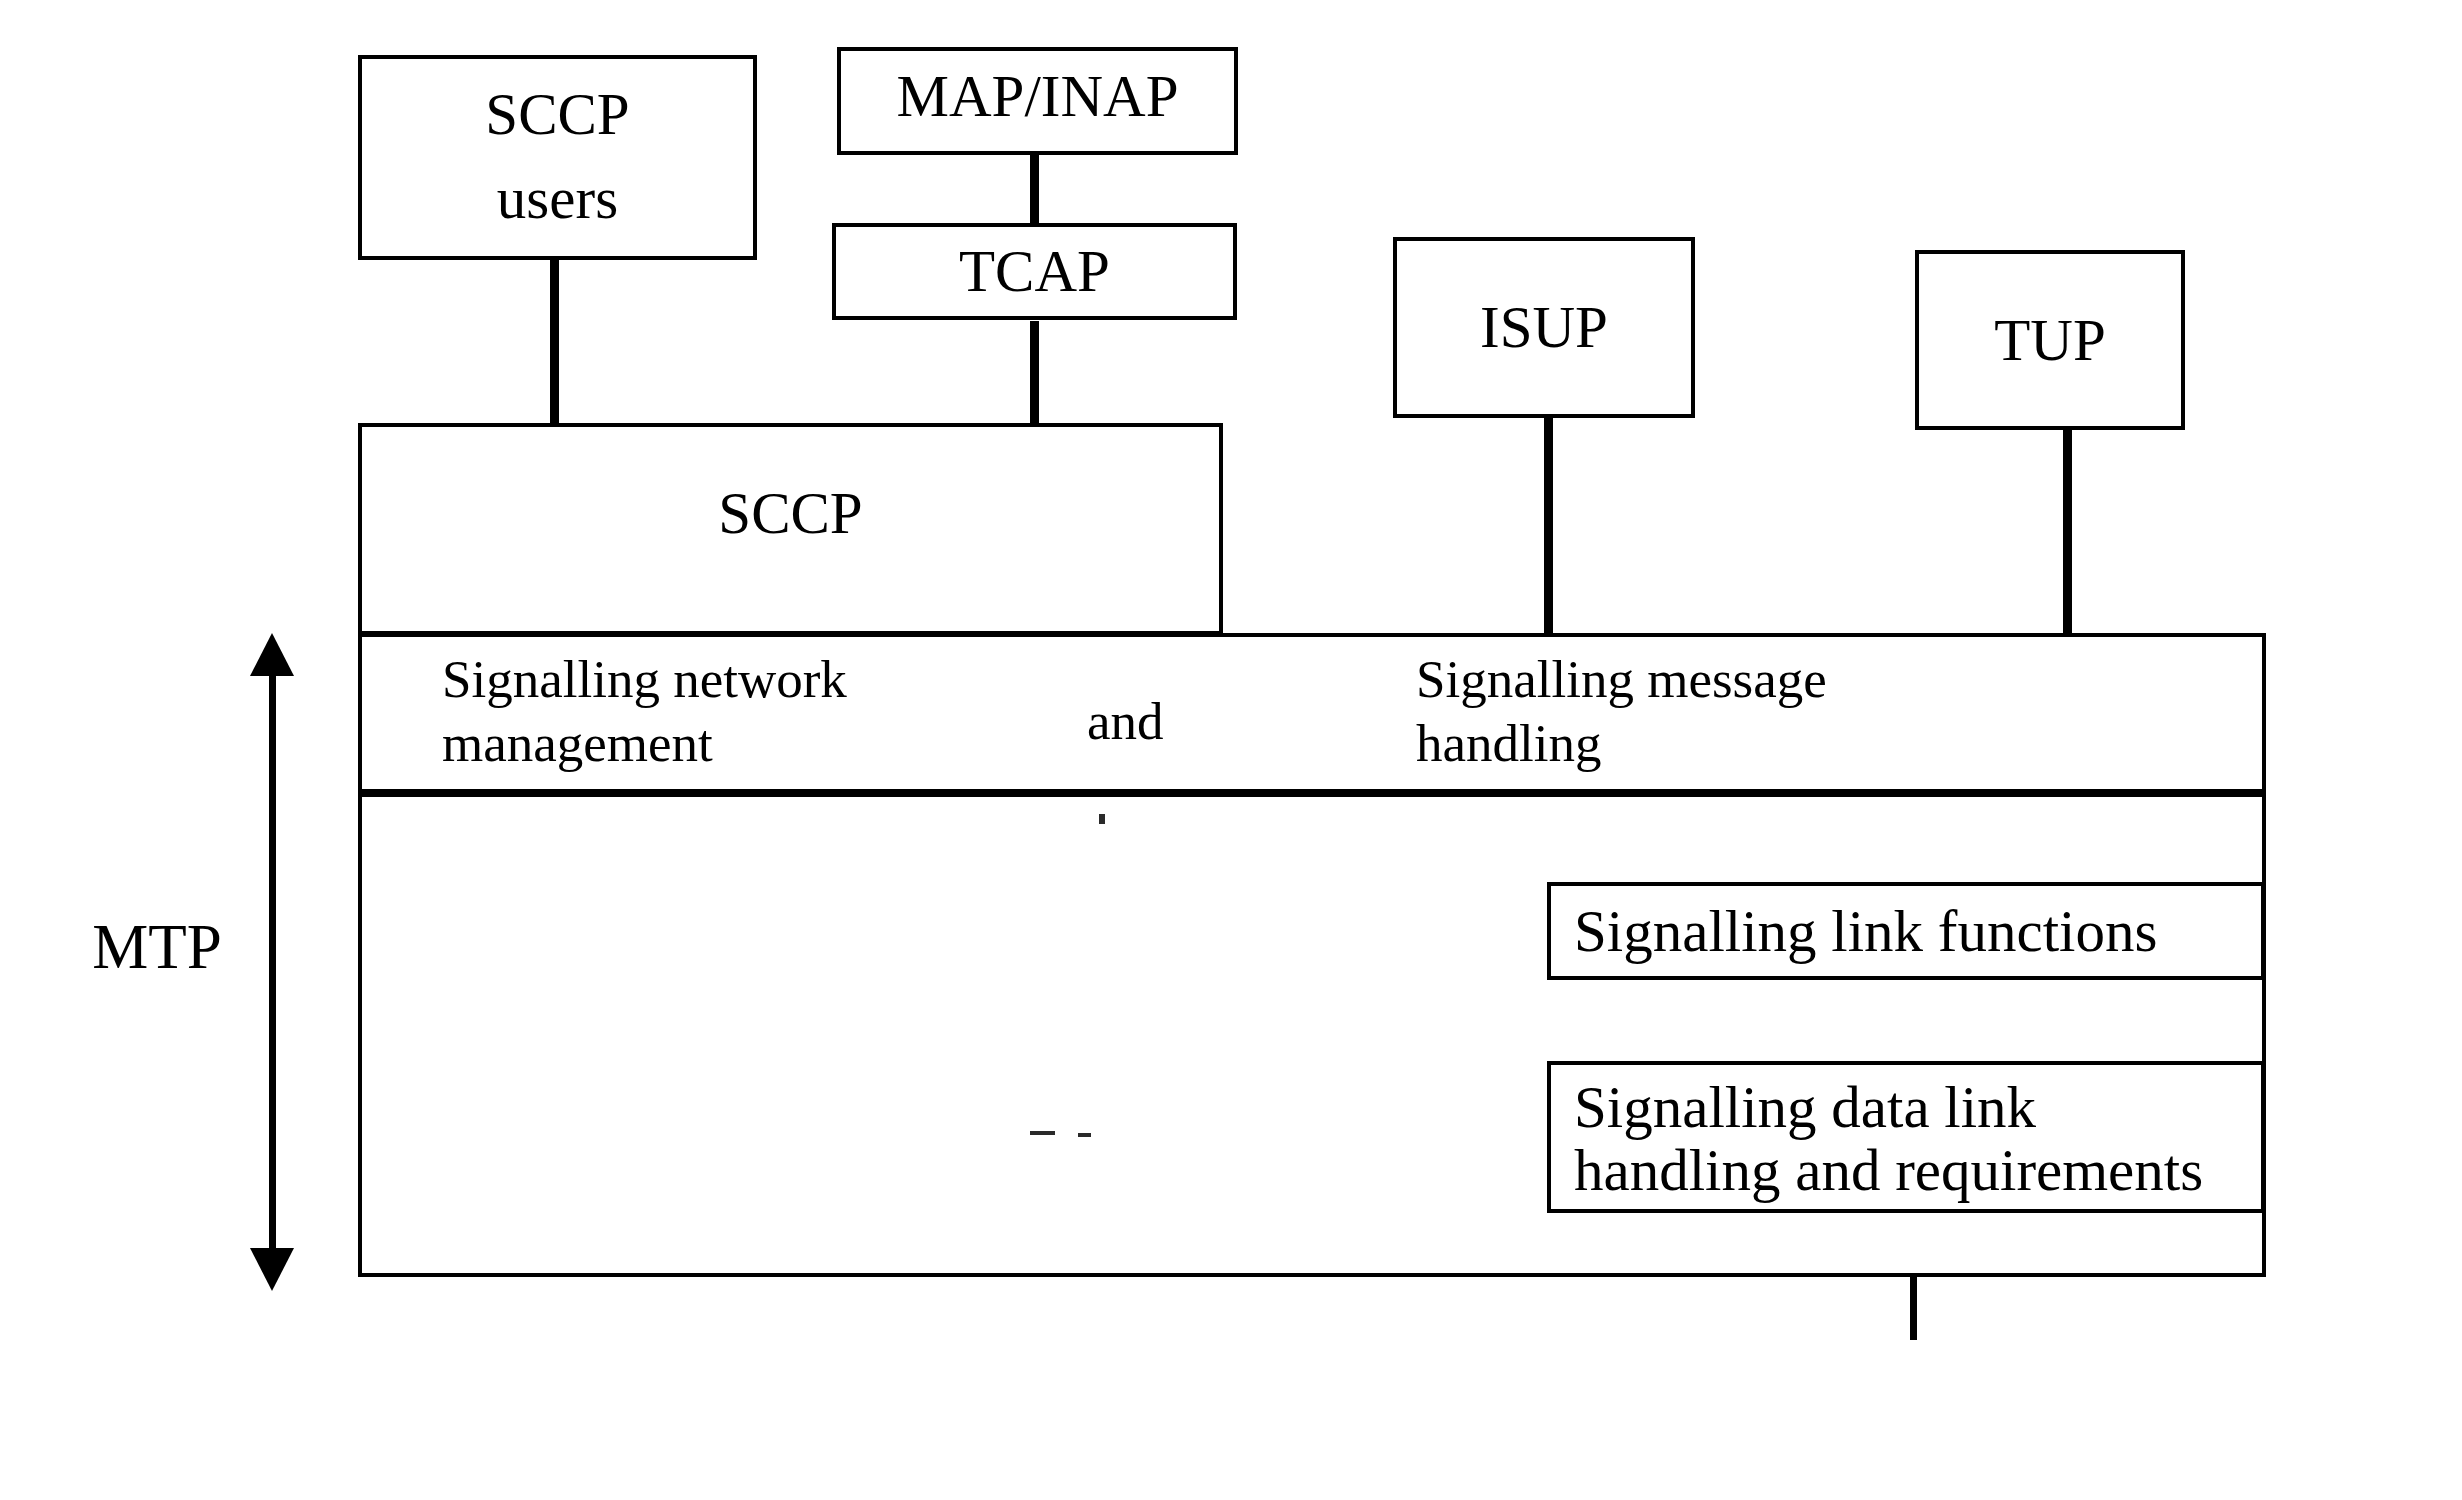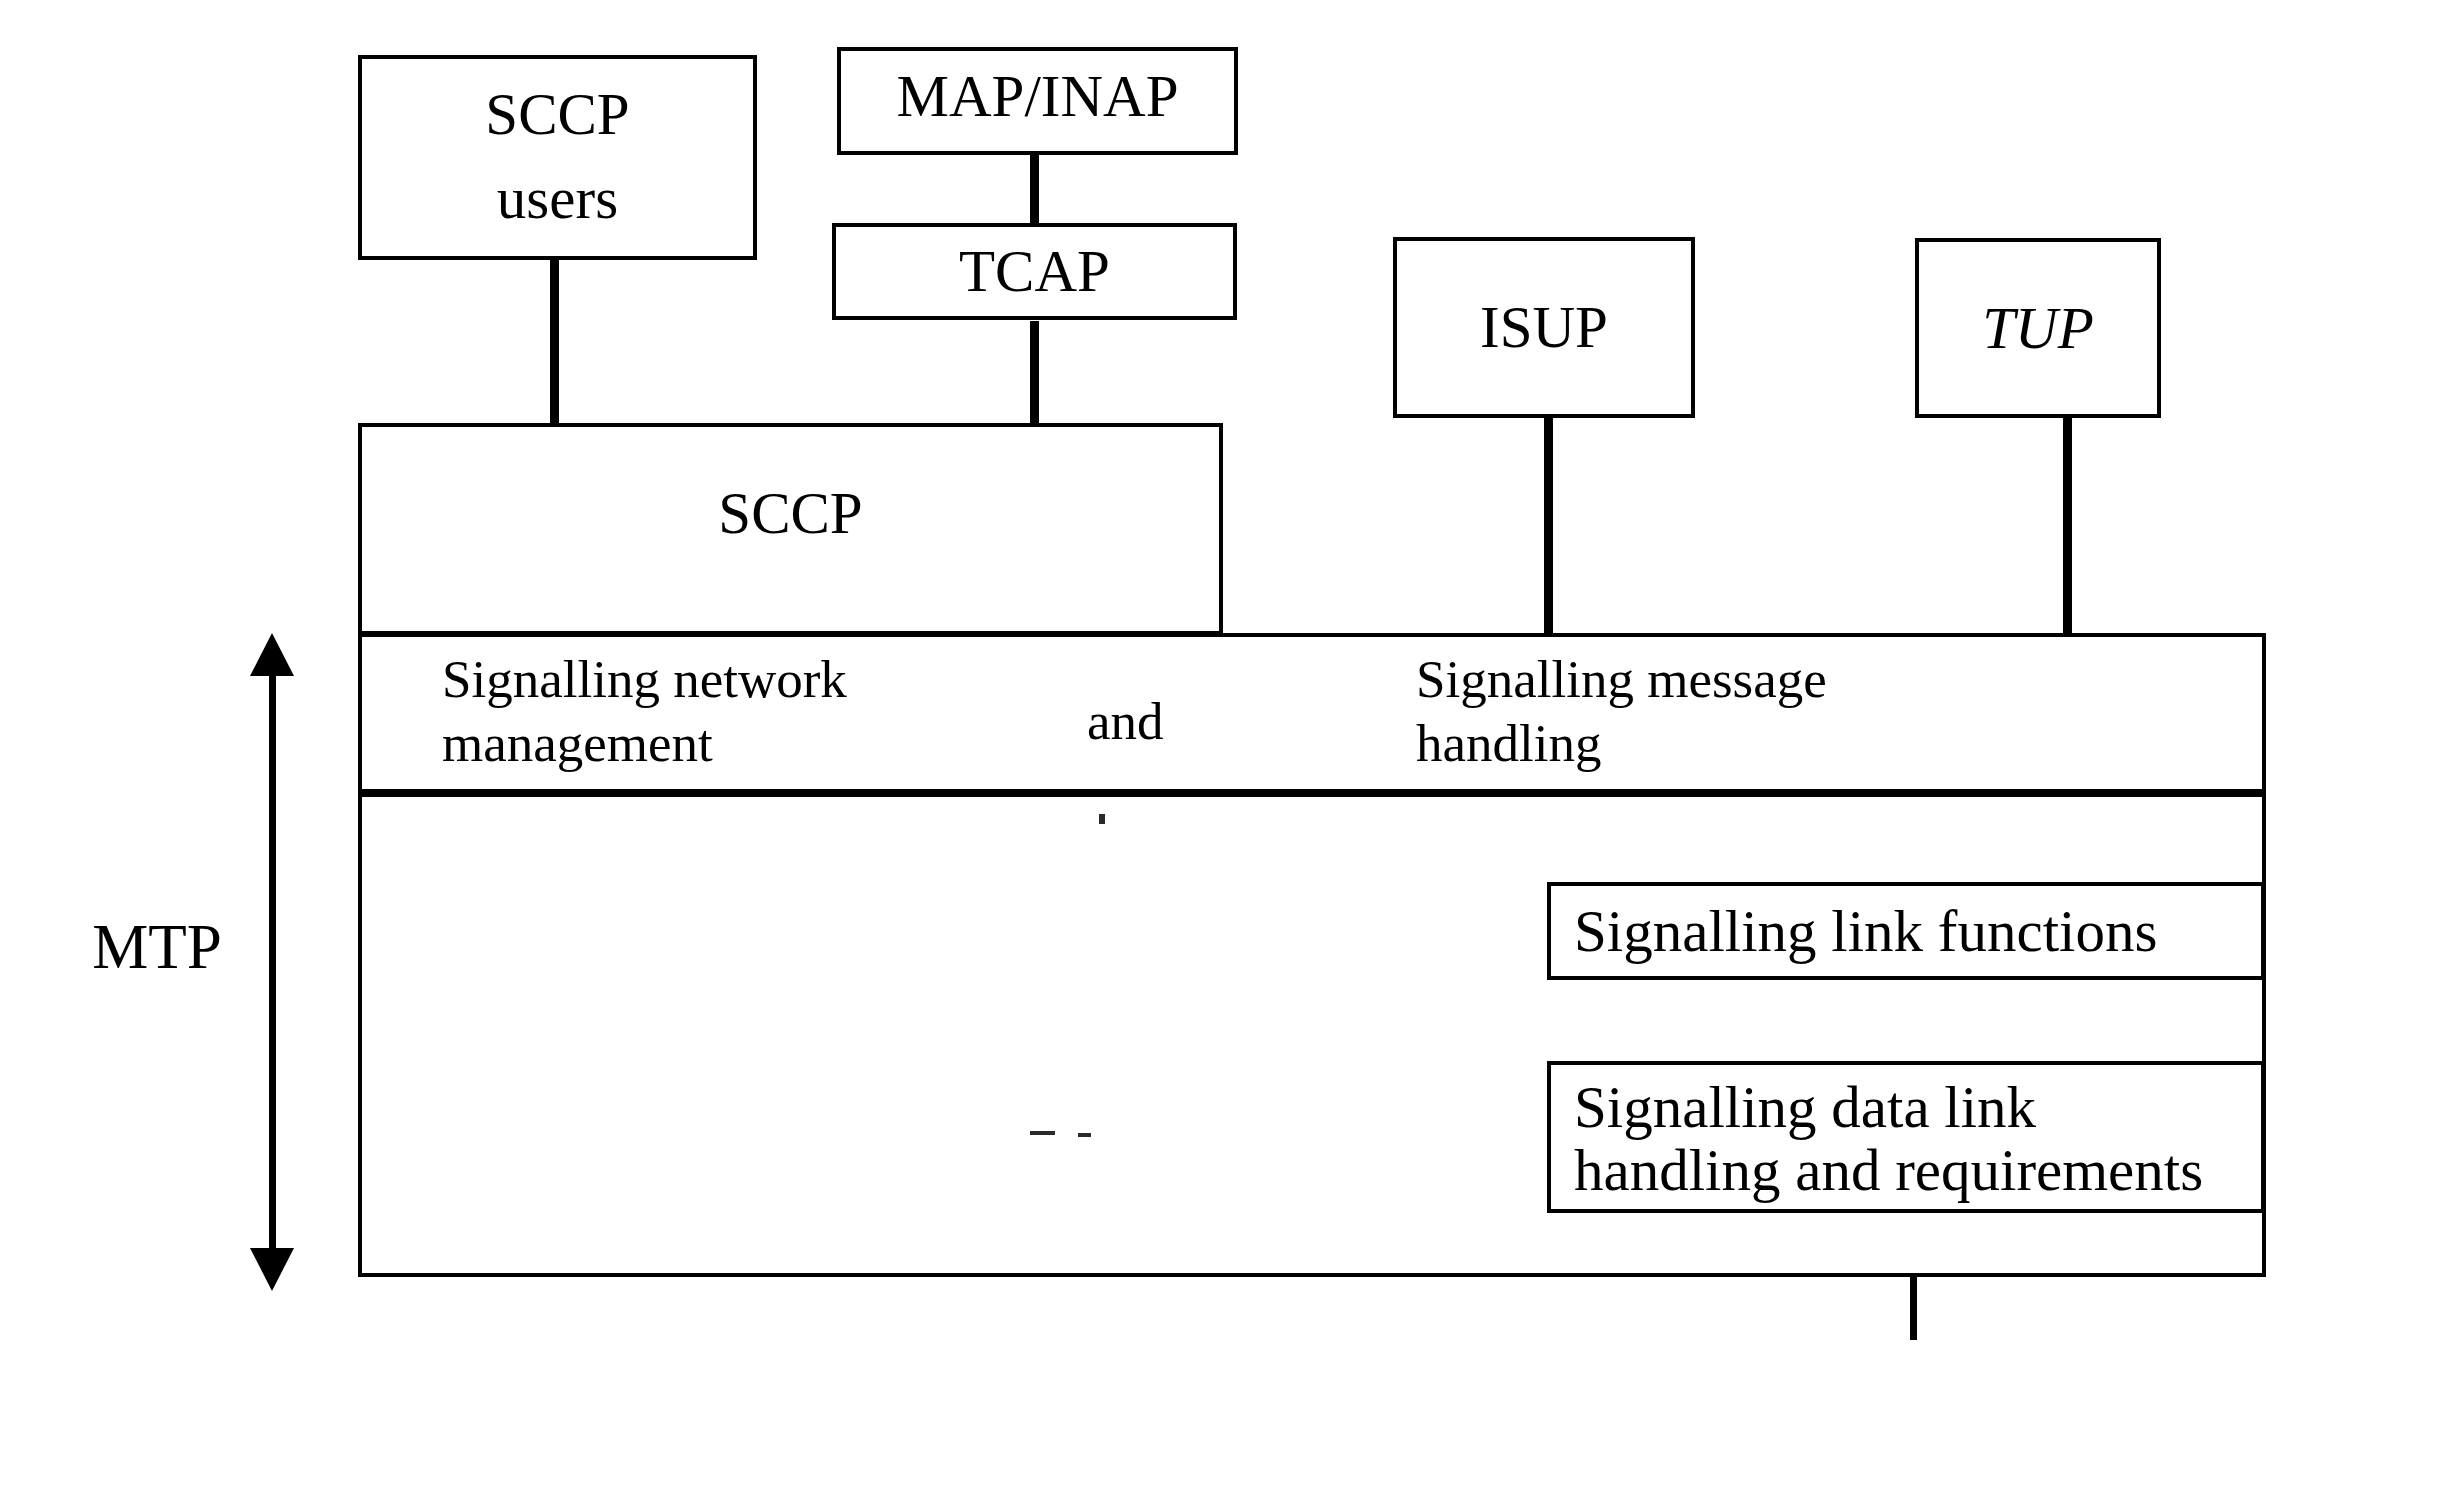--- a/index.html
+++ b/index.html
@@ -49,21 +49,21 @@
 
   #box-map-inap { left: 837px; top: 47px; width: 401px; height: 108px; border-width: 4.8px; }
   #box-map-inap .l1 { top: 11.4px; }
 
   #box-tcap { left: 832px; top: 223px; width: 405px; height: 97px; }
   #box-tcap .l1 { top: 9.5px; }
 
   #box-isup { left: 1393px; top: 237px; width: 302px; height: 181px; }
   #box-isup .l1 { top: 52px; }
 
-  #box-tup { left: 1915px; top: 238px; width: 246px; height: 180px; font-style: italic; }
+  #box-tup { left: 1915px; top: 250px; width: 270px; height: 180px; }
   #box-tup .l1 { top: 52px; }
 
   
   #box-sccp { left: 358px; top: 423px; width: 865px; height: 212px; z-index: 4; }
   #box-sccp .l1 { top: 52px; }
 
   
   #box-mtp-upper {
     left: 358px; top: 633px; width: 1908px; height: 160px; z-index: 5;
   }

